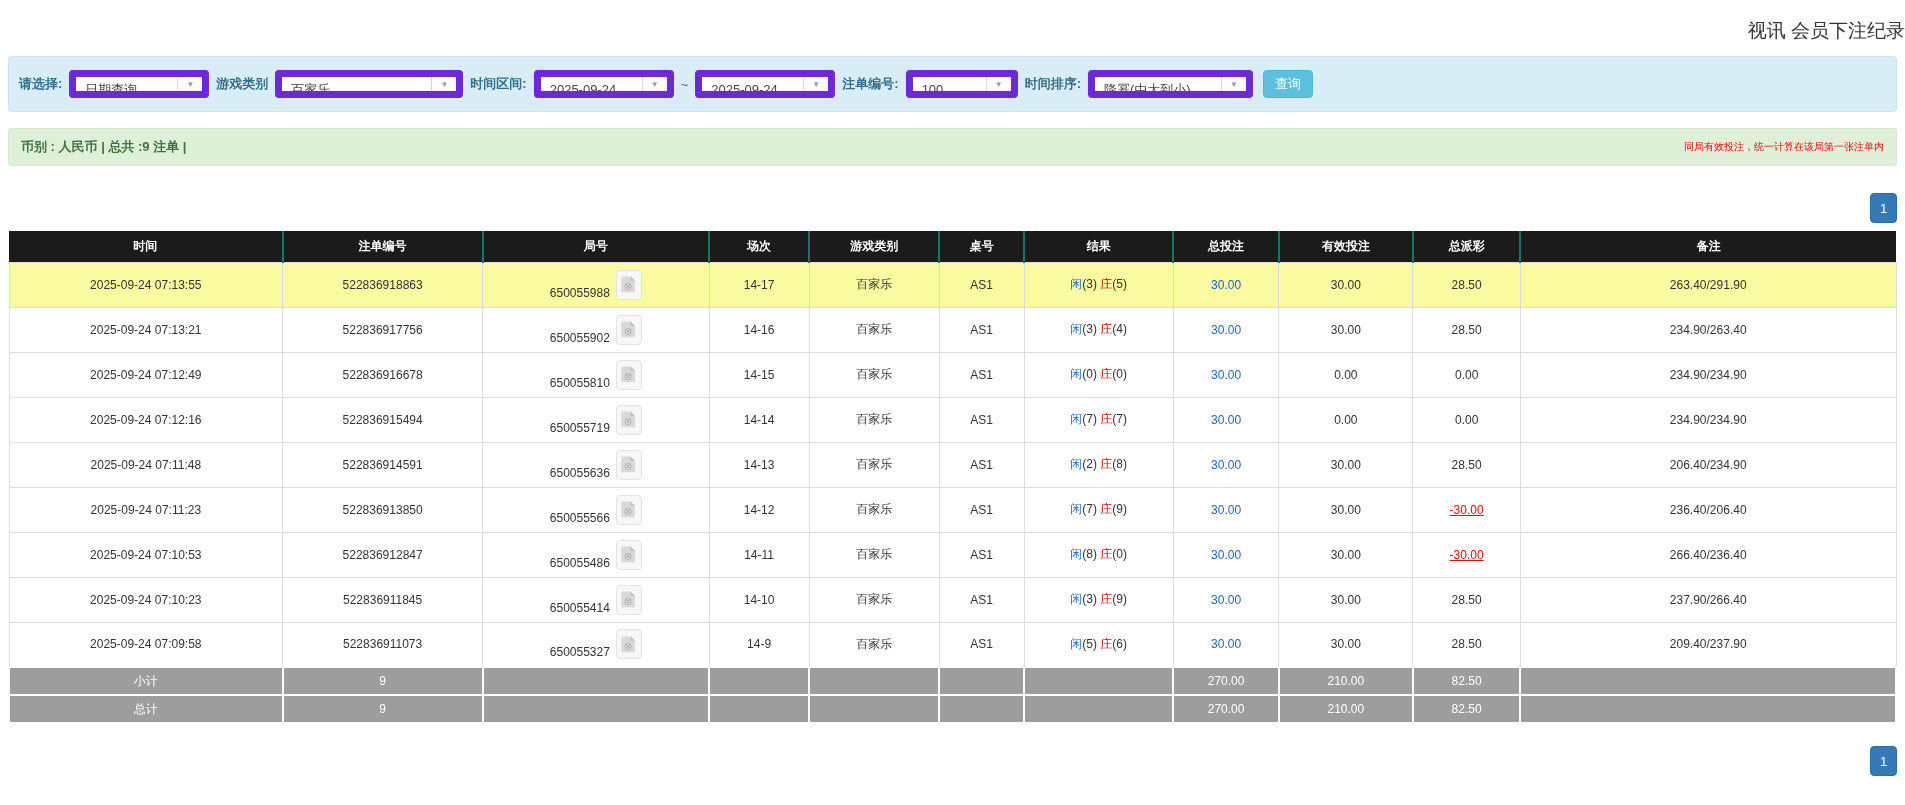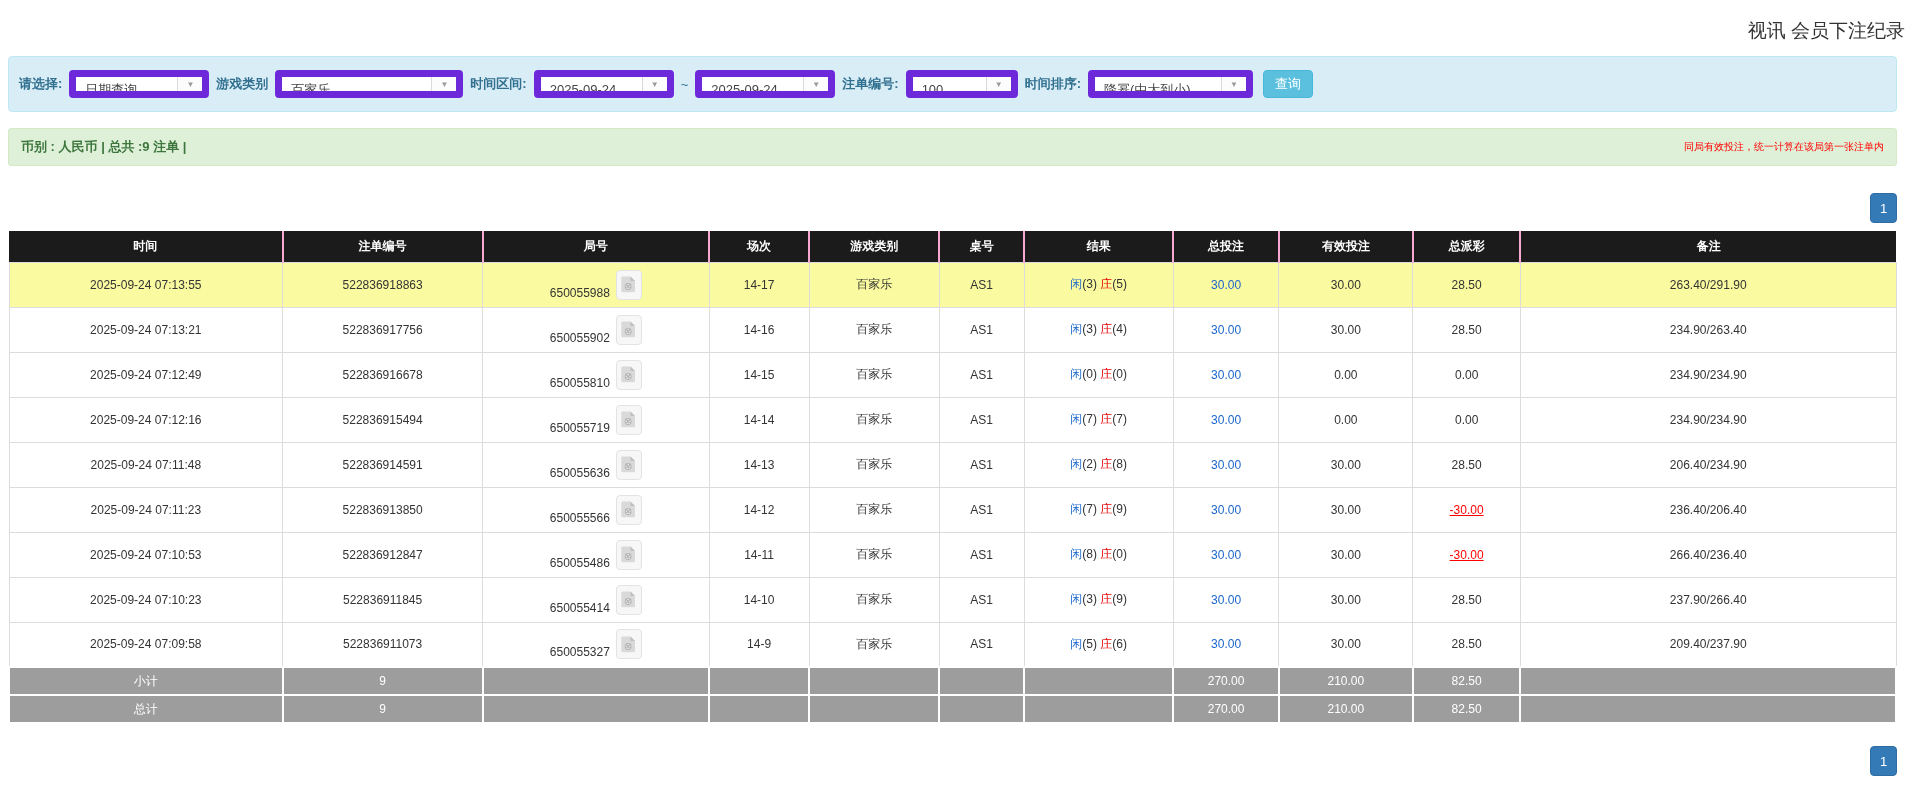--- a/index.html
+++ b/index.html
@@ -58,21 +58,21 @@
   .pager{display:flex;justify-content:flex-end;margin:27px 8px 8px;}
   .pager.bottom{margin:22px 8px 0;}
   .page-btn{
     min-width:27px;height:30px;background:var(--accent-blue);color:#fff;
     border:1px solid #2e6da4;border-radius:4px;display:flex;align-items:center;
     justify-content:center;font-size:13px;cursor:pointer;
   }
   table{width:calc(100% - 16px);margin:0 8px;border-collapse:collapse;table-layout:fixed;}
   thead th{
     background:var(--header-black);color:#fff;font-weight:bold;font-size:12px;
-    height:31px;border-right:2px solid #f9a8d4;
+    height:31px;border-right:2px solid #0f766e;
   }
   thead th:last-child{border-right:none;}
   tbody td{
     background:#fff;border:1px solid #dcdcdc;height:45px;
     text-align:center;font-size:12px;color:#333;
   }
   tr.highlight td{background:var(--highlight-yellow);}
   tr.summary td{
     background:var(--summary-gray);color:#fff;border:2px solid #fff;
     height:28px;font-size:12px;margin-top:35px;

